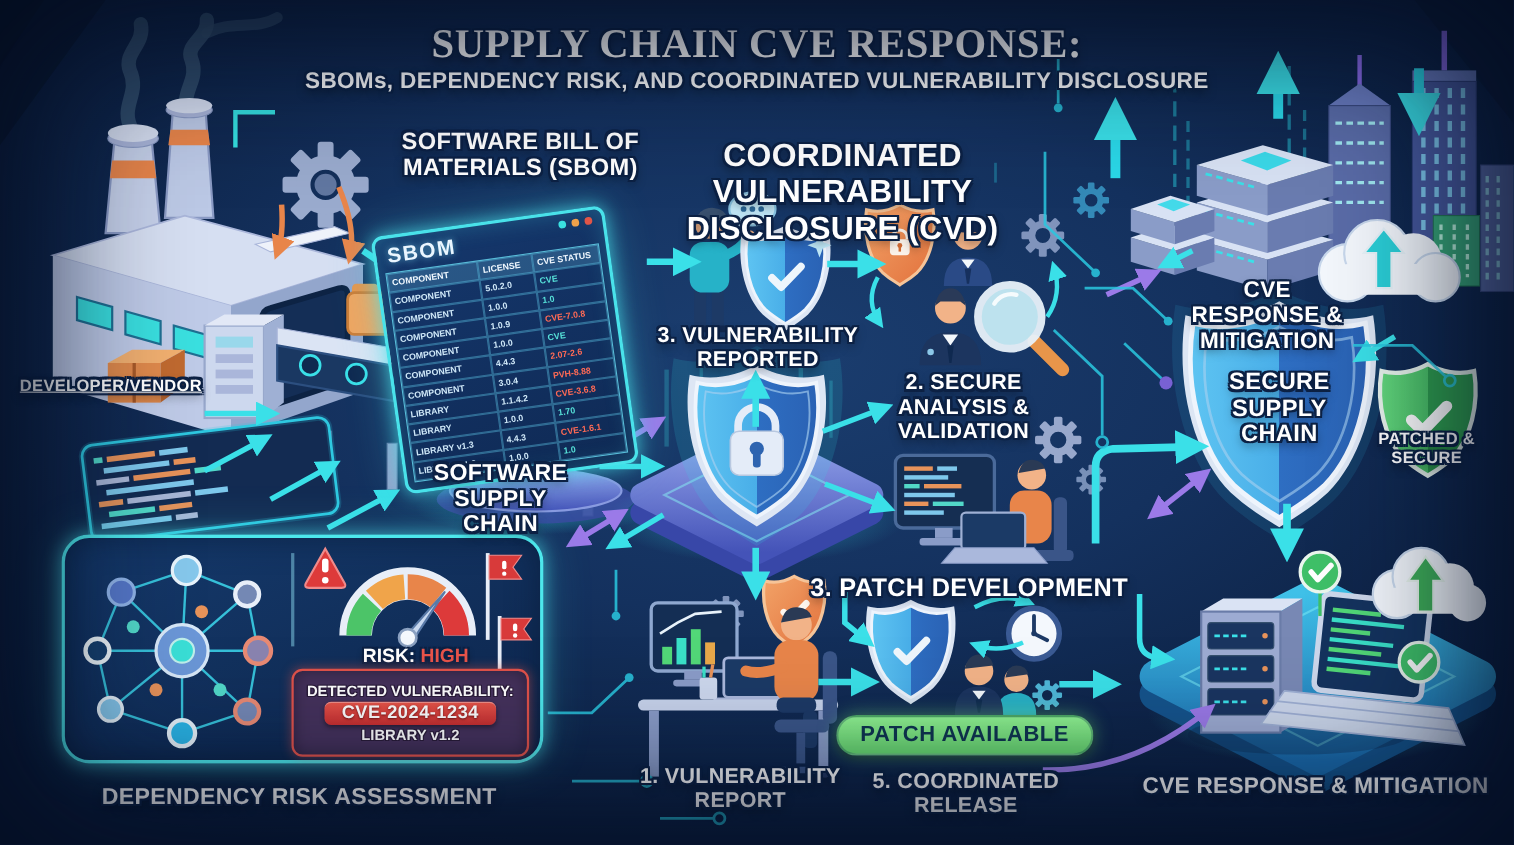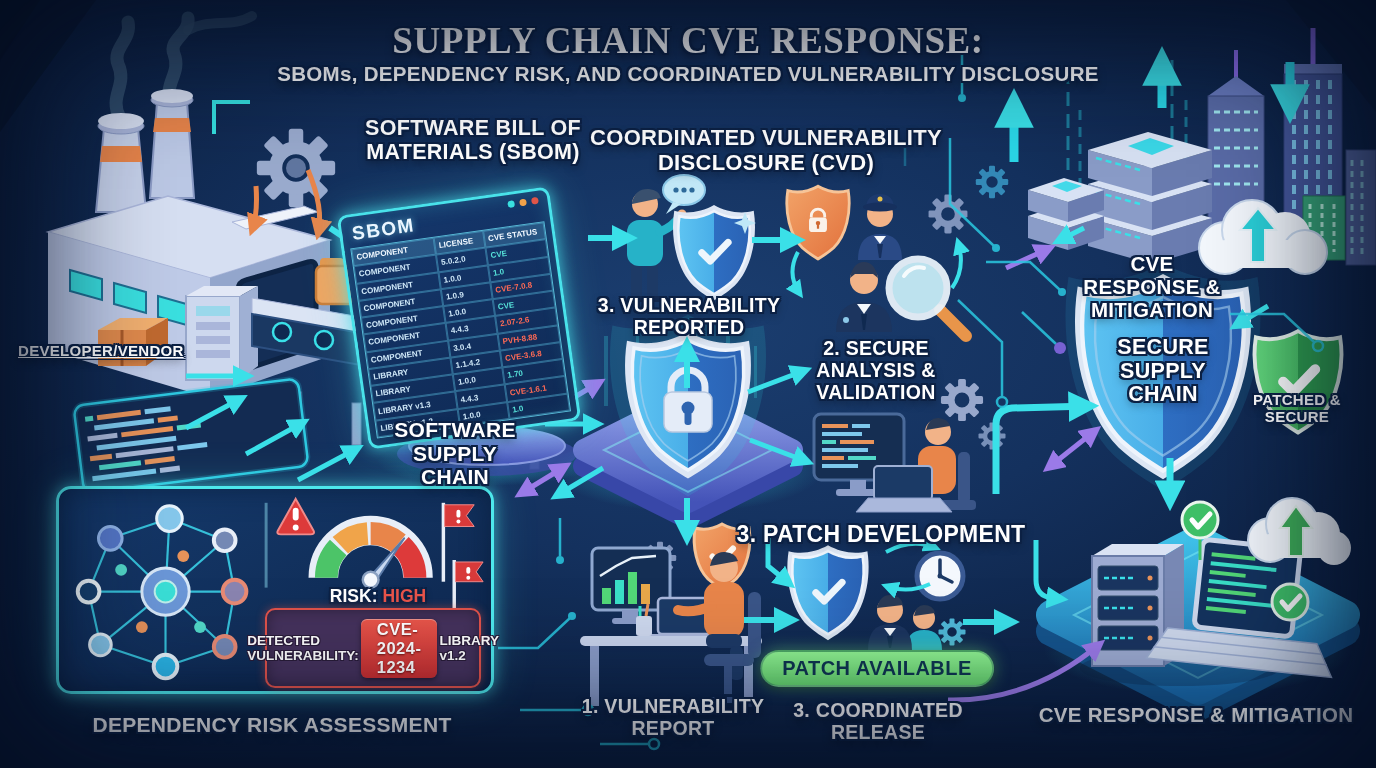--- a/index.html
+++ b/index.html
@@ -28,31 +28,31 @@
     text-shadow:0 0 7px rgba(120,220,240,.7);}
   .sbom-table{display:grid;grid-template-columns:1.5fr .9fr 1.1fr;grid-auto-rows:1fr;height:calc(100% - 29px);
     border:1.5px solid rgba(100,210,235,.85);font-size:8px;color:#cfe8f8;font-weight:bold;}
   .sbom-cell{border:0.5px solid rgba(90,190,225,.45);padding:0 3px;display:flex;align-items:center;
     overflow:hidden;white-space:nowrap;}
   .sbom-head{background:rgba(120,210,240,.22);color:#f0f8ff;}
   .sbom-cell[data-flag="alert"]{color:#ff6a55;}
   .sbom-cell[data-flag="ok"]{color:#56e0d8;}
   
   .panel{position:absolute;z-index:8;left:56px;top:486px;width:438px;height:208px;box-sizing:border-box;
-    border:3px solid #4de8ec;border-radius:15px;
+    border:3px solid #4de8ec;border-radius:25px;
     background:linear-gradient(155deg,#153a6c 0%,#102c56 70%,#0f2850 100%);
     box-shadow:0 0 16px rgba(77,232,236,.6),0 0 44px rgba(77,232,236,.22),inset 0 0 28px rgba(8,26,54,.65);}
   .panel svg{position:absolute;inset:0;}
   .risk-line{position:absolute;left:244px;top:97px;width:150px;text-align:center;font-size:17.5px;font-weight:bold;color:#fff;
     text-shadow:-2px -2px 0 #0c2144,2px -2px 0 #0c2144,-2px 2px 0 #0c2144,2px 2px 0 #0c2144,0 3px 6px rgba(0,0,0,.5);}
   .risk-high{color:#e8544a;}
   .vuln-box{position:absolute;left:206px;top:119px;width:216px;height:80px;box-sizing:border-box;
     background:#45325c;border:2.5px solid #e0524a;border-radius:10px;
     box-shadow:0 0 10px rgba(224,82,74,.45),inset 0 0 14px rgba(0,0,0,.35);
-    display:flex;flex-direction:row;align-items:center;justify-content:center;gap:2px;}
+    display:flex;flex-direction:column;align-items:center;justify-content:center;gap:2px;}
   .vuln-title,.vuln-lib{font-size:13.5px;font-weight:bold;color:#fff;
     text-shadow:-1px -1px 0 #2a1c38,1px -1px 0 #2a1c38,-1px 1px 0 #2a1c38,1px 1px 0 #2a1c38;}
   .cve-pill{background:linear-gradient(180deg,#e8564a,#c82e30);border-radius:6px;padding:1px 16px;
     font-size:16.5px;color:#fff;font-weight:bold;letter-spacing:.5px;
     box-shadow:0 2px 5px rgba(0,0,0,.45),inset 0 1px 0 rgba(255,255,255,.35);
     text-shadow:0 1px 2px rgba(80,10,10,.8);}
   .pill-patch{position:absolute;z-index:10;left:877px;top:650px;transform:translateX(-50%);
     background:linear-gradient(180deg,#90f292,#67d76f);color:#0f3550;font-weight:bold;font-size:20px;
     padding:5px 20px;border-radius:24px;border:2px solid rgba(15,60,80,.3);letter-spacing:.5px;white-space:nowrap;
     box-shadow:0 0 16px rgba(120,232,130,.5),0 3px 6px rgba(0,0,0,.4);}
@@ -582,30 +582,30 @@
         <circle cx="654" cy="744" r="5"></circle>
     <line x1="565" y1="350" x2="565" y2="398" opacity=".35"></line>
     <line x1="905" y1="148" x2="905" y2="166" opacity=".4"></line>
   </g>
 </svg>
 
 <div class="lbl cx title-main" style="left:688px;top:20px;font-family:Liberation Serif, serif;">SUPPLY CHAIN CVE RESPONSE:</div>
 <div class="lbl cx title-sub" style="left:688px;top:62px;">SBOMs, DEPENDENCY RISK, AND COORDINATED VULNERABILITY DISCLOSURE</div>
 
 <div class="lbl cx" style="left:473px;top:116px;width:252px;font-size:21.5px;">SOFTWARE BILL OF MATERIALS (SBOM)</div>
-<div class="lbl cx" style="left:766px;top:126px;width:352px;font-size:22px;">COORDINATED VULNERABILITY DISCLOSURE (CVD)</div>
+<div class="lbl cx" style="left:766px;top:126px;width:352px;font-size:29px;">COORDINATED VULNERABILITY DISCLOSURE (CVD)</div>
 
 <div class="lbl" style="left:18px;top:343px;font-size:15px;text-align:left;text-decoration:underline;">DEVELOPER/VENDOR</div>
 <div class="lbl cx" style="left:455px;top:418px;width:150px;font-size:21px;">SOFTWARE SUPPLY CHAIN</div>
 
 <div class="lbl cx" style="left:689px;top:294px;width:245px;font-size:19.5px;">3. VULNERABILITY REPORTED</div>
 <div class="lbl cx" style="left:876px;top:337px;width:208px;font-size:19.5px;">2. SECURE ANALYSIS &amp; VALIDATION</div>
 <div class="lbl cx" style="left:881px;top:521px;width:360px;font-size:23px;">3. PATCH DEVELOPMENT</div>
 <div class="lbl cx" style="left:673px;top:695px;width:240px;font-size:19.5px;">1. VULNERABILITY REPORT</div>
-<div class="lbl cx" style="left:878px;top:699px;width:235px;font-size:19.5px;">3. COORDINATED RELEASE</div>
+<div class="lbl cx" style="left:878px;top:699px;width:235px;font-size:19.5px;">5. COORDINATED RELEASE</div>
 
 <div class="pill-patch">PATCH AVAILABLE</div>
 
 <div class="lbl cx" style="left:1152px;top:252px;width:158px;font-size:20.5px;">CVE RESPONSE &amp; MITIGATION</div>
 <div class="lbl cx" style="left:1163px;top:336px;width:112px;font-size:21.5px;line-height:1.1;">SECURE SUPPLY CHAIN</div>
 <div class="lbl cx" style="left:1297px;top:392px;width:108px;font-size:15px;">PATCHED &amp; SECURE</div>
 <div class="lbl cx" style="left:1196px;top:703px;width:430px;font-size:20.5px;">CVE RESPONSE &amp; MITIGATION</div>
 
 <div class="lbl cx" style="left:272px;top:713px;width:430px;font-size:21px;">DEPENDENCY RISK ASSESSMENT</div>
 

